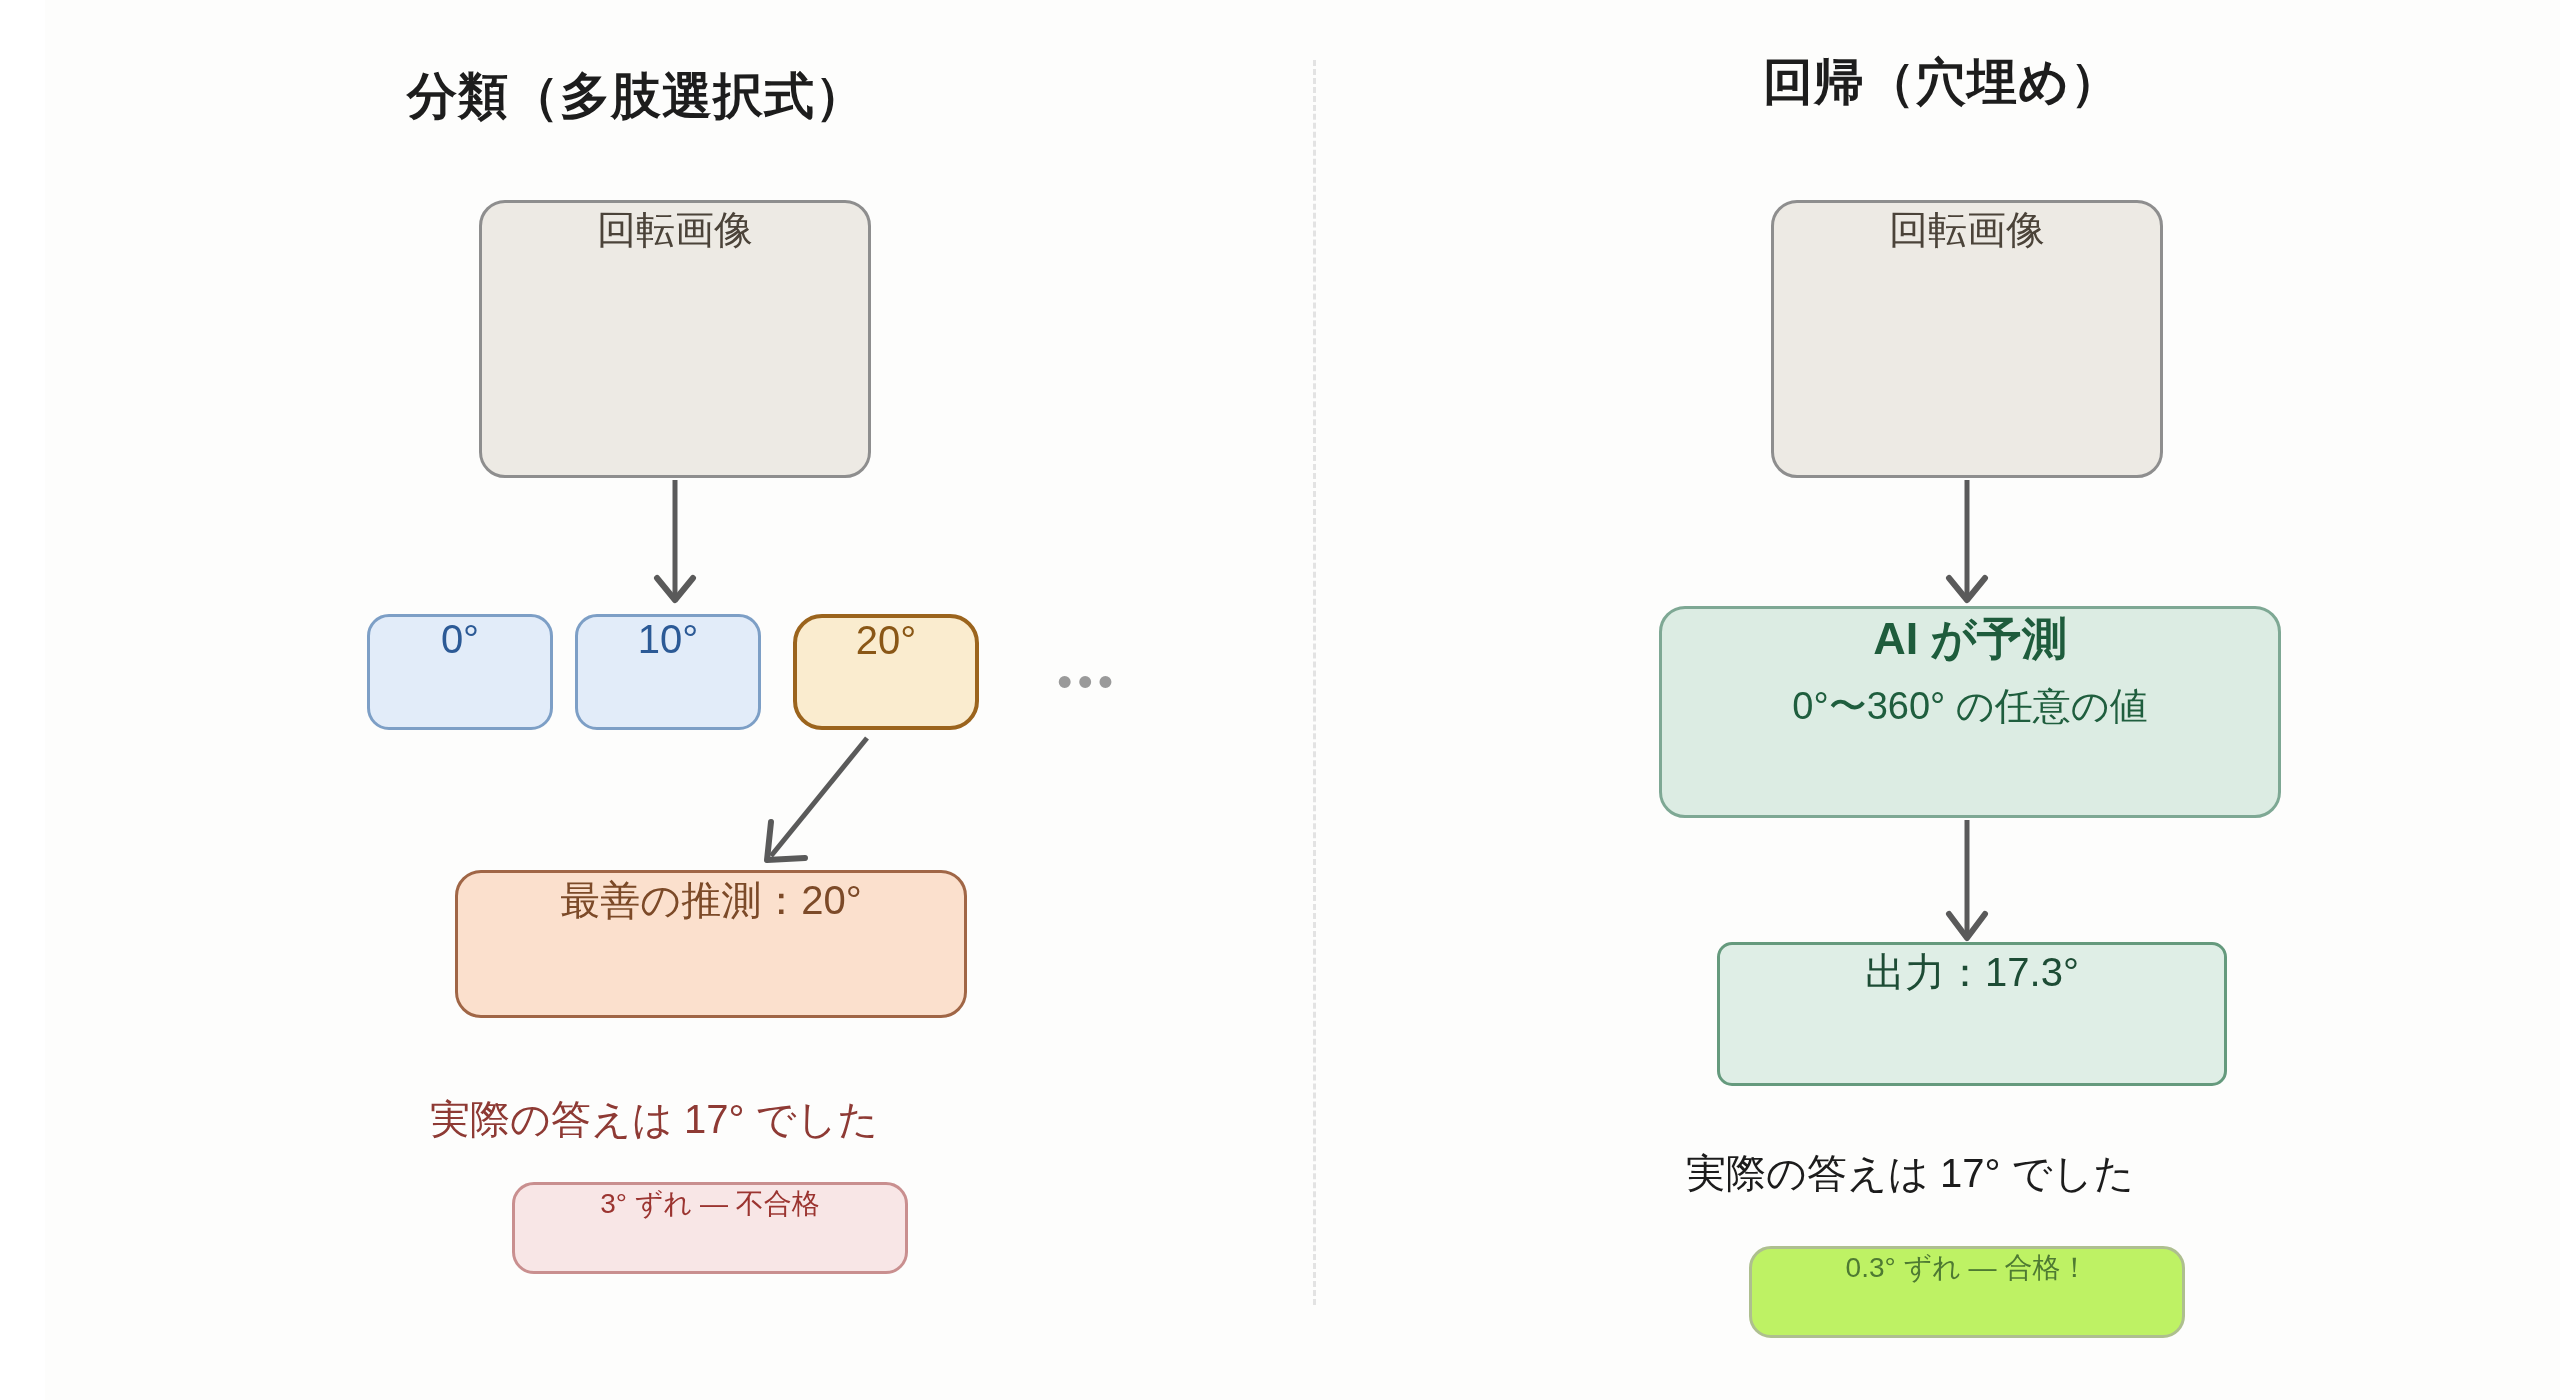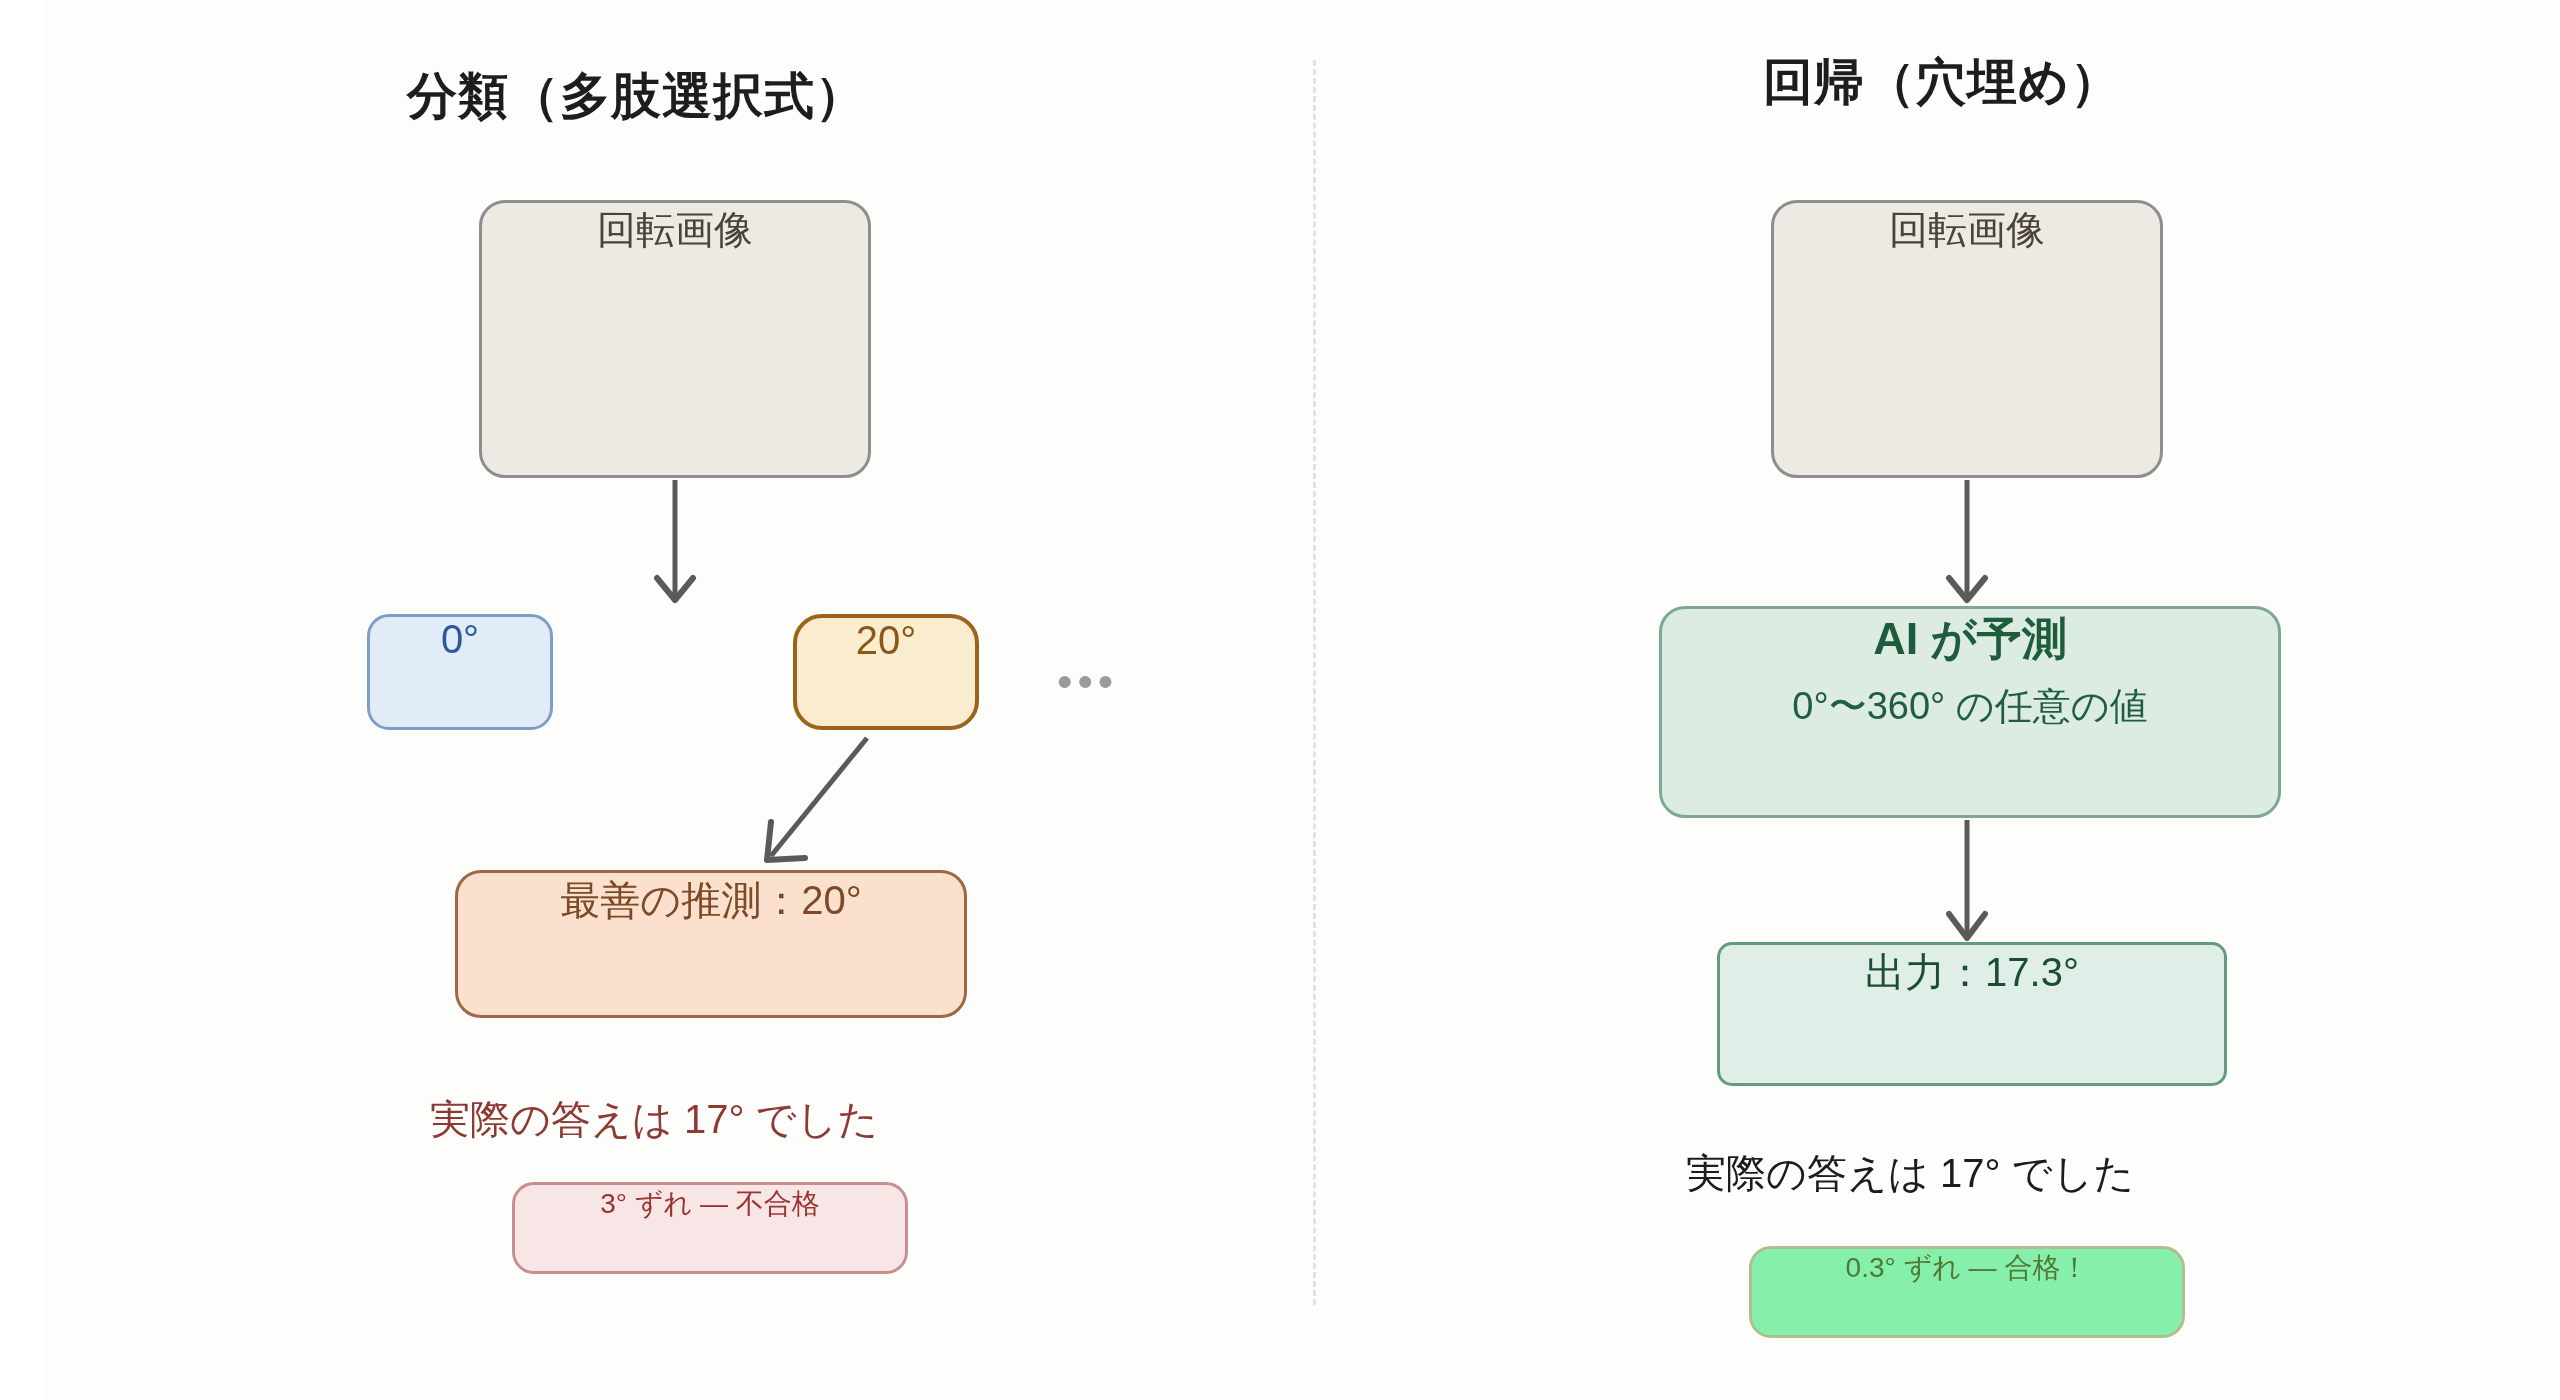--- a/index.html
+++ b/index.html
@@ -136,21 +136,21 @@
     height: 92px;
     background: #f8e6e6;
     border-color: #c98f8f;
     color: #9b3430;
   }
   #verdict-right {
     left: 1704px;
     top: 1246px;
     width: 436px;
     height: 92px;
-    background: #86efac;
+    background: #bef264;
     border-color: #aebf8f;
     color: #4e7a32;
   }
 
   
   #ai-box {
     left: 1614px;
     top: 606px;
     width: 622px;
     height: 212px;
@@ -210,20 +210,23 @@
 
   <svg class="arrow-svg" id="arrow-left-1" width="2560" height="1400">
     <line x1="630" y1="480" x2="630" y2="596" stroke="#5a5a5a" stroke-width="5"></line>
     <polyline points="612,578 630,600 648,578" fill="none" stroke="#5a5a5a" stroke-width="6" stroke-linecap="round" stroke-linejoin="round"></polyline>
   </svg>
 
   <div class="node chip chip-blue" id="chip-0">
     <span>0°</span>
   </div>
 
+  <div class="node chip chip-blue" id="chip-10">
+    <span>10°</span>
+  </div>
 
   <div class="node chip chip-amber" id="chip-20">
     <span>20°</span>
   </div>
 
   <div class="ellipsis">•••</div>
 
   <svg class="arrow-svg" id="arrow-left-2" width="2560" height="1400">
     <line x1="822" y1="738" x2="726" y2="856" stroke="#5a5a5a" stroke-width="5"></line>
     <polyline points="726,822 722,860 760,858" fill="none" stroke="#5a5a5a" stroke-width="6" stroke-linecap="round" stroke-linejoin="round"></polyline>

